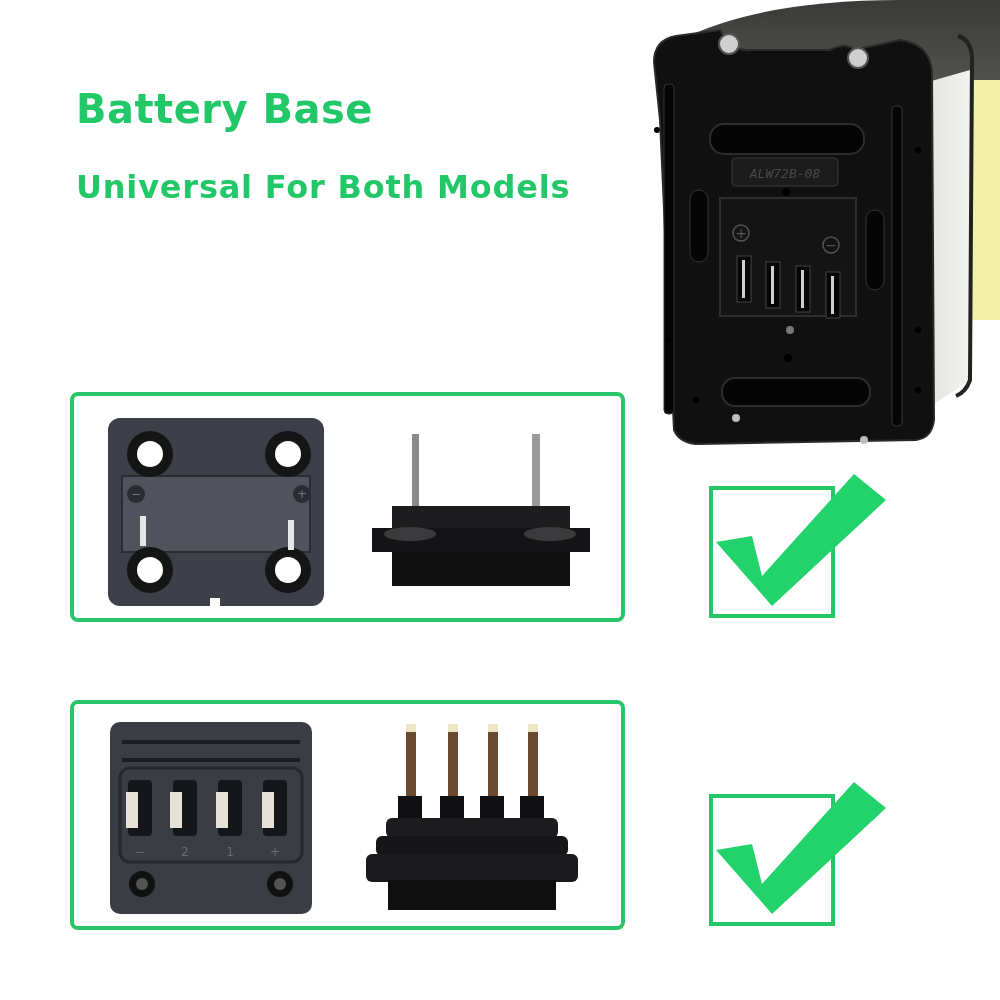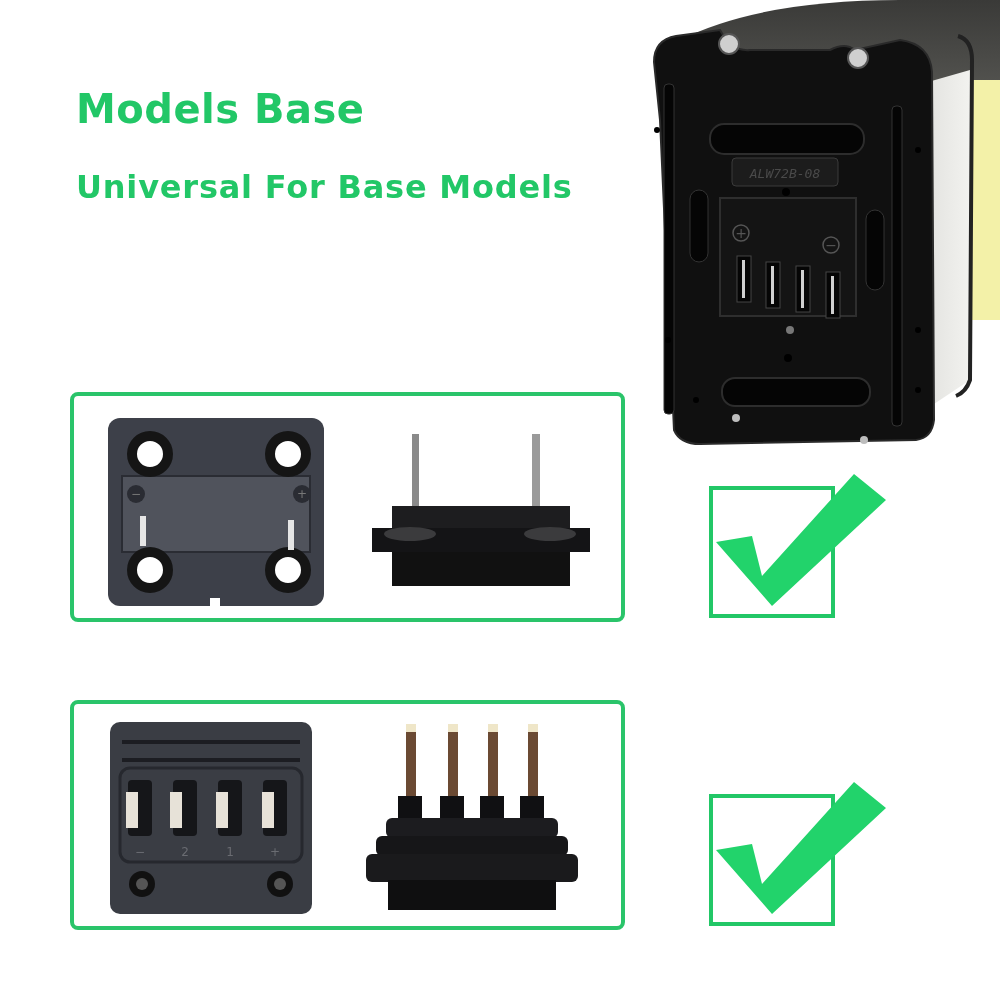--- a/index.html
+++ b/index.html
@@ -12,22 +12,22 @@
 
   .compare-box{position:absolute;left:70px;width:547px;border:4px solid #2ac46a;border-radius:8px;background:#fff;}
   .box-top{top:392px;height:222px;}
   .box-bottom{top:700px;height:222px;}
   .part{position:absolute;}
   .check{position:absolute;width:190px;height:160px;}
 </style>
 </head>
 <body>
 
-<div class="title">Models Base</div>
-<div class="subtitle">Universal For Base Models</div>
+<div class="title">Battery Base</div>
+<div class="subtitle">Universal For Both Models</div>
 
 <div class="battery">
   <svg width="360" height="470" viewBox="0 0 360 470">
     <defs>
       <linearGradient id="sideG" x1="0" x2="1">
         <stop offset="0" stop-color="#d9d9d6"></stop>
           <stop offset="1" stop-color="#f2f2ef"></stop>
       </linearGradient>
       <linearGradient id="topG" x1="0" y1="0" x2="0" y2="1">
         <stop offset="0" stop-color="#3a3a38"></stop>

